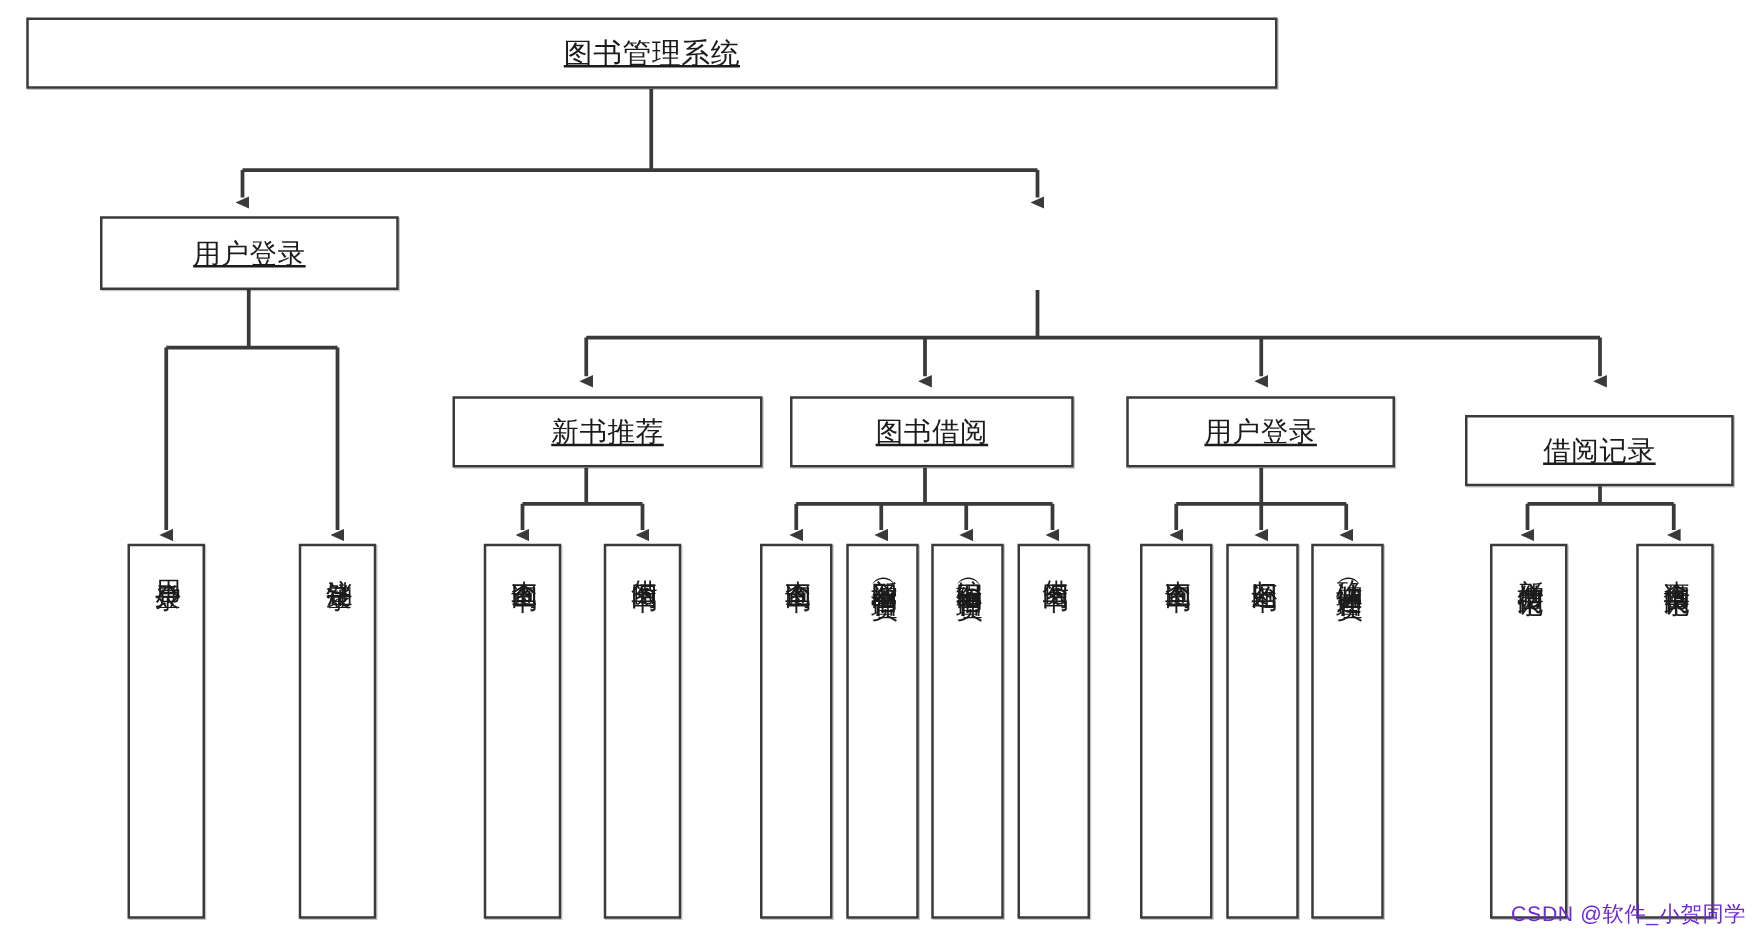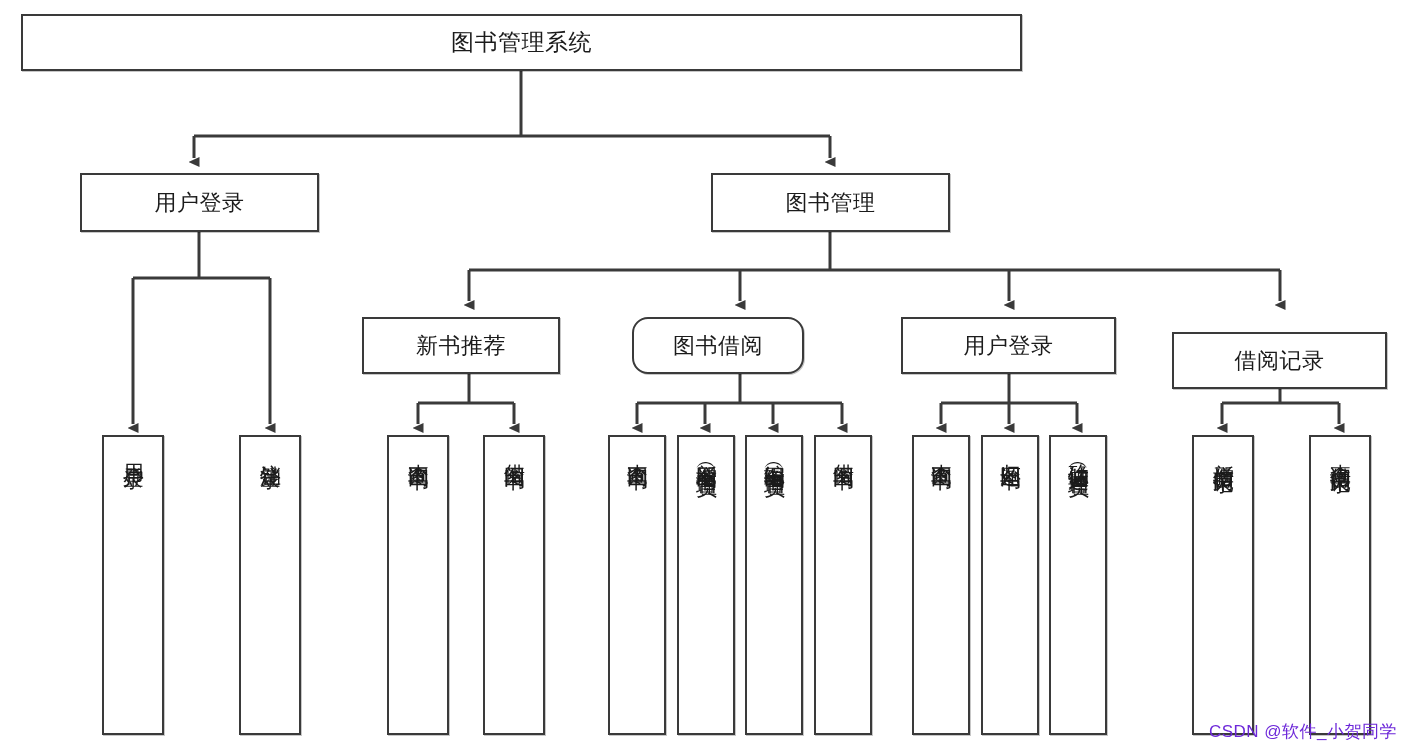--- a/index.html
+++ b/index.html
@@ -40,20 +40,21 @@
   .node .node-label {
     display: block;
     text-align: center;
     line-height: 1.18;
     letter-spacing: 0.5px;
     white-space: nowrap;
   }
   
   .node.h .node-label {
     font-size: 22px;
+    text-decoration: underline;
   }
   #node-root .node-label {
     font-size: 23px;
   }
   
   .node.v {
     align-items: flex-start;
     justify-content: center;
     padding-top: 10px;
   }
@@ -133,29 +134,26 @@
   </svg>
 
   <div class="node h" id="node-root" style="left:21px; top:14px; width:1001px; height:57px;">
     <span class="node-label">图书管理系统</span>
   </div>
 
   <div class="node h" style="left:80px; top:173px; width:239px; height:59px;">
     <span class="node-label">用户登录</span>
   </div>
 
-  <div class="node h" style="left:711px; top:173px; width:239px; height:59px;">
-    <span class="node-label">图书管理</span>
-  </div>
-
-  <div class="node h" style="left:362px; top:317px; width:198px; height:57px;">
+
+  <div class="node h" style="left:362px; top:317px; width:248px; height:57px;">
     <span class="node-label">新书推荐</span>
   </div>
 
-  <div class="node h" style="left:632px; top:317px; width:172px; height:57px;border-radius:16px;">
+  <div class="node h" style="left:632px; top:317px; width:227px; height:57px;">
     <span class="node-label">图书借阅</span>
   </div>
 
   <div class="node h" style="left:901px; top:317px; width:215px; height:57px;">
     <span class="node-label">用户登录</span>
   </div>
 
   <div class="node h" style="left:1172px; top:332px; width:215px; height:57px;">
     <span class="node-label">借阅记录</span>
   </div>

